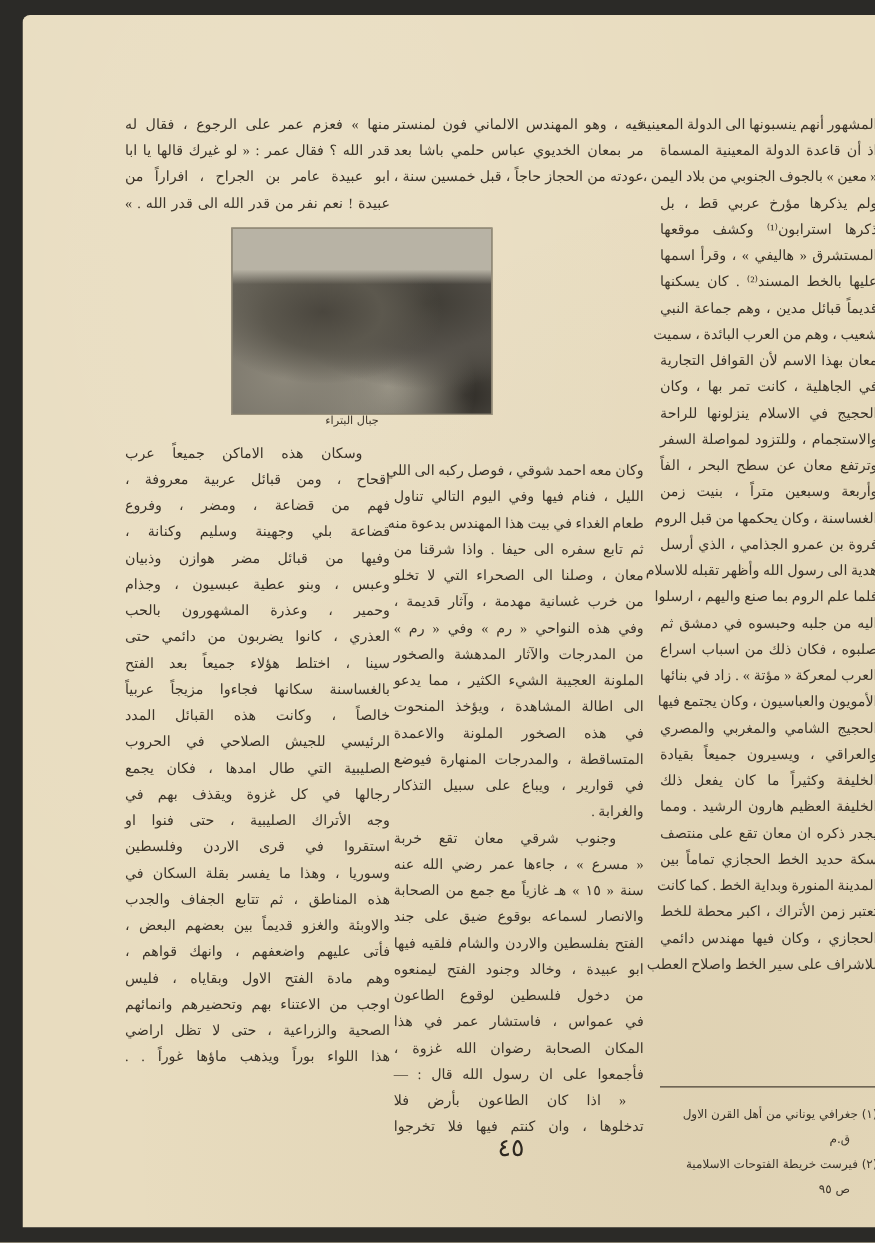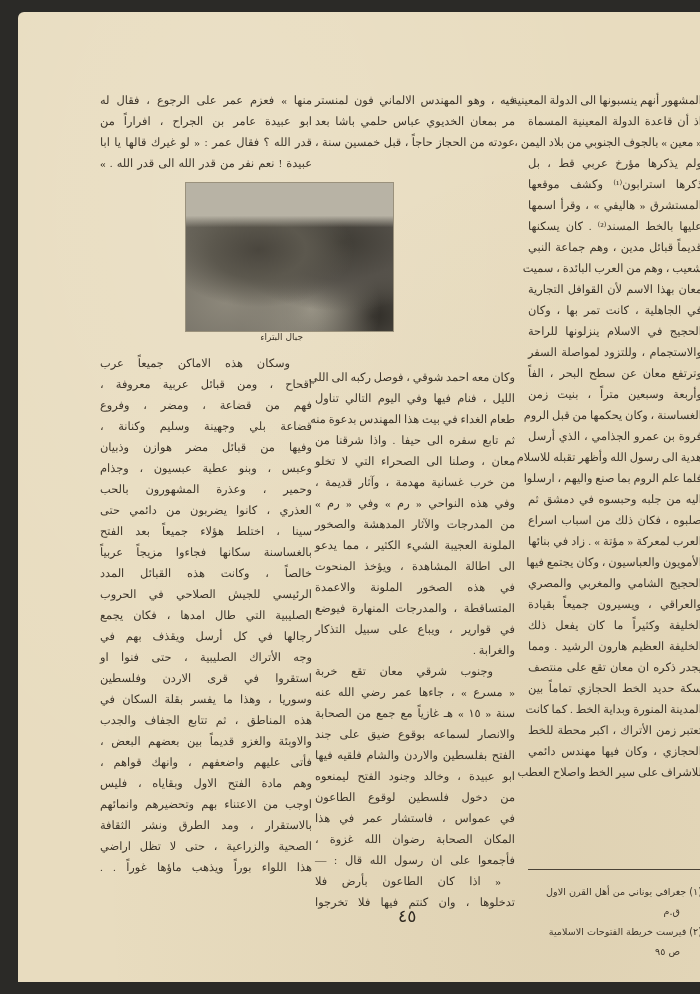--- a/index.html
+++ b/index.html
@@ -36,21 +36,21 @@
   }
   .caption {
     position:absolute; left:205px; top:320px; width:80px; text-align:right;
     font-family:"DejaVu Sans", sans-serif; font-size:9px; color:#3c3429; direction:rtl;
   }
   .footnote-rule { position:absolute; left:510px; top:857px; width:174px; height:1px; background:#4a4236; }
   .footnotes { position:absolute; left:510px; top:870px; width:174px; direction:rtl;
     font-family:"DejaVu Sans", sans-serif; font-size:9.6px; line-height:20px; color:#3c3429; }
   .footnotes div { white-space:nowrap; }
   .page-number { position:absolute; left:380px; top:894px; font-family:"DejaVu Sans", sans-serif;
-    font-size:17px; color:#2e2820; direction:rtl; }
+    font-size:20px; color:#2e2820; direction:rtl; }
 </style>
 </head>
 <body>
 
 <div class="page">
 
   <div class="col" id="col-right">
     <span class="line">المشهور أنهم ينسبونها الى الدولة المعينية ،</span>
     <span class="line">اذ أن قاعدة الدولة المعينية المسماة</span>
     <span class="line">« معين » بالجوف الجنوبي من بلاد اليمن ،</span>
@@ -87,22 +87,22 @@
   </div>
 
   <div class="col" id="col-mid">
     <span class="line">فيه ، وهو المهندس الالماني فون لمنستر</span>
     <span class="line">مر بمعان الخديوي عباس حلمي باشا بعد</span>
     <span class="line">عودته من الحجاز حاجاً ، قبل خمسين سنة ،</span>
   </div>
 
   <div class="col" id="col-left">
     <span class="line">منها » فعزم عمر على الرجوع ، فقال له</span>
+    <span class="line">قدر الله ؟ فقال عمر : « لو غيرك قالها يا ابا</span>
     <span class="line">ابو عبيدة عامر بن الجراح ، افراراً من</span>
-    <span class="line">قدر الله ؟ فقال عمر : « لو غيرك قالها يا ابا</span>
     <span class="line">عبيدة ! نعم نفر من قدر الله الى قدر الله . »</span>
   </div>
 
   <div class="photo"></div>
   <div class="caption">جبال البتراء</div>
 
   <div class="col" id="col-mid2">
     <span class="line">وكان معه احمد شوقي ، فوصل ركبه الى اللي</span>
     <span class="line">الليل ، فنام فيها وفي اليوم التالي تناول</span>
     <span class="line">طعام الغداء في بيت هذا المهندس بدعوة منه</span>
@@ -138,30 +138,29 @@
     <span class="line">قضاعة بلي وجهينة وسليم وكنانة ،</span>
     <span class="line">وفيها من قبائل مضر هوازن وذبيان</span>
     <span class="line">وعبس ، وبنو عطية عبسيون ، وجذام</span>
     <span class="line">وحمير ، وعذرة المشهورون بالحب</span>
     <span class="line">العذري ، كانوا يضربون من دائمي حتى</span>
     <span class="line">سينا ، اختلط هؤلاء جميعاً بعد الفتح</span>
     <span class="line">بالغساسنة سكانها فجاءوا مزيجاً عربياً</span>
     <span class="line">خالصاً ، وكانت هذه القبائل المدد</span>
     <span class="line">الرئيسي للجيش الصلاحي في الحروب</span>
     <span class="line">الصليبية التي طال امدها ، فكان يجمع</span>
-    <span class="line">رجالها في كل أرسل ويقذف بهم في</span>
+    <span class="line">رجالها في كل غزوة ويقذف بهم في</span>
     <span class="line">وجه الأتراك الصليبية ، حتى فنوا او</span>
     <span class="line">استقروا في قرى الاردن وفلسطين</span>
     <span class="line">وسوريا ، وهذا ما يفسر بقلة السكان في</span>
     <span class="line">هذه المناطق ، ثم تتابع الجفاف والجدب</span>
     <span class="line">والاوبئة والغزو قديماً بين بعضهم البعض ،</span>
     <span class="line">فأتى عليهم واضعفهم ، وانهك قواهم ،</span>
     <span class="line">وهم مادة الفتح الاول وبقاياه ، فليس</span>
     <span class="line">اوجب من الاعتناء بهم وتحضيرهم وانمائهم</span>
-    <span class="line">بالاستقرار ، ومد الطرق ونشر الثقافة</span>
     <span class="line">الصحية والزراعية ، حتى لا تظل اراضي</span>
     <span class="line">هذا اللواء بوراً ويذهب ماؤها غوراً . .</span>
   </div>
 
   <div class="footnote-rule"></div>
   <div class="footnotes">
     <div>(١) جغرافي يوناني من أهل القرن الاول</div>
     <div style="padding-right:22px">ق.م</div>
     <div>(٢) فيرست خريطة الفتوحات الاسلامية</div>
     <div style="padding-right:22px">ص ٩٥</div>

